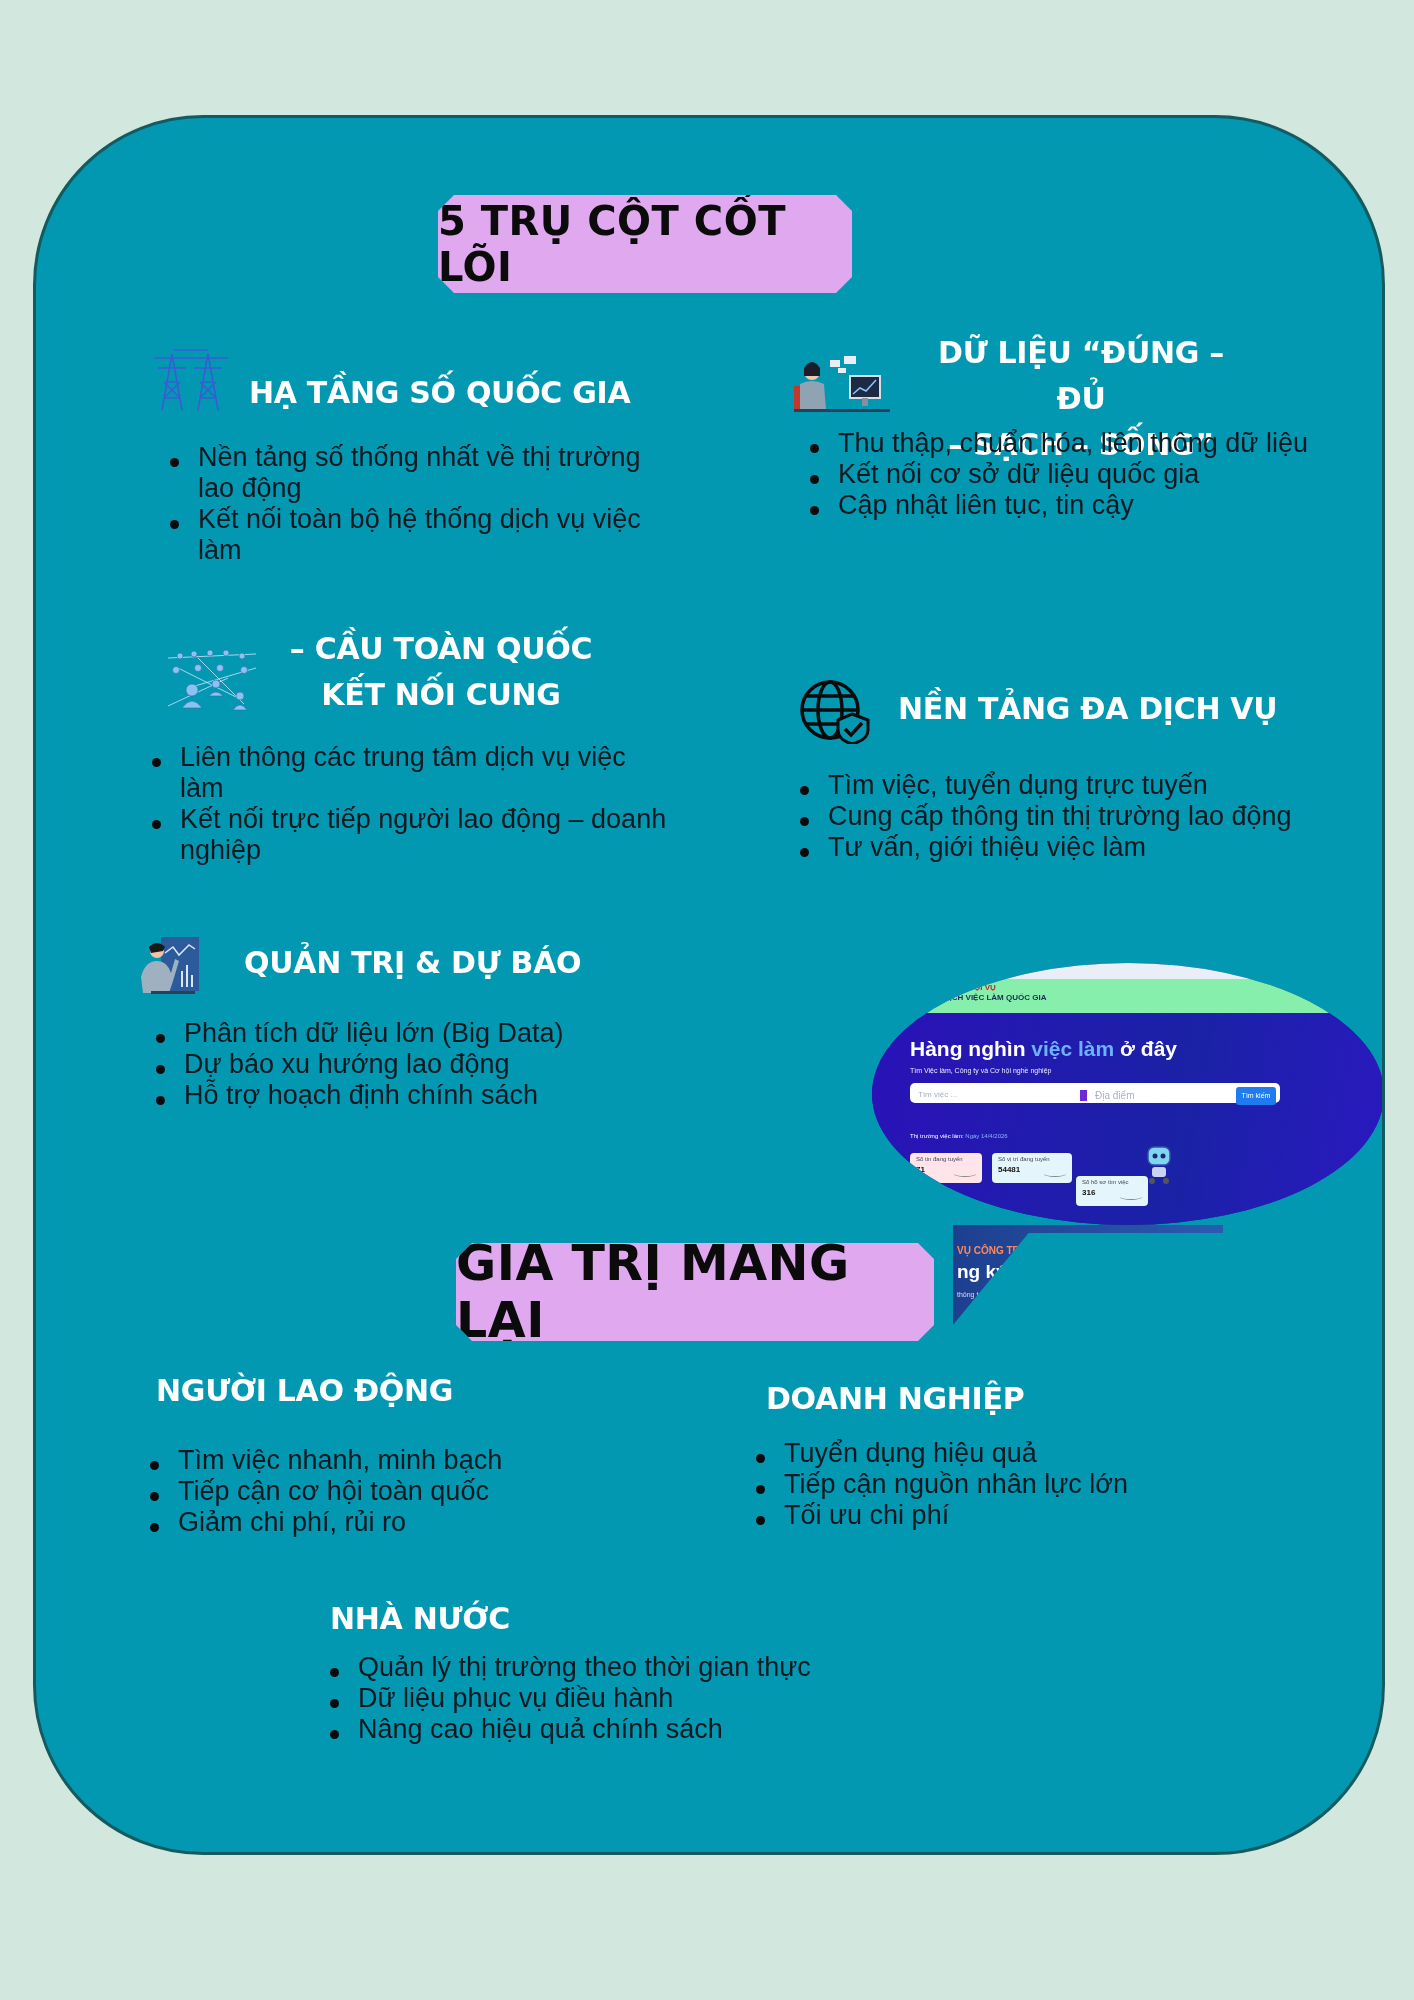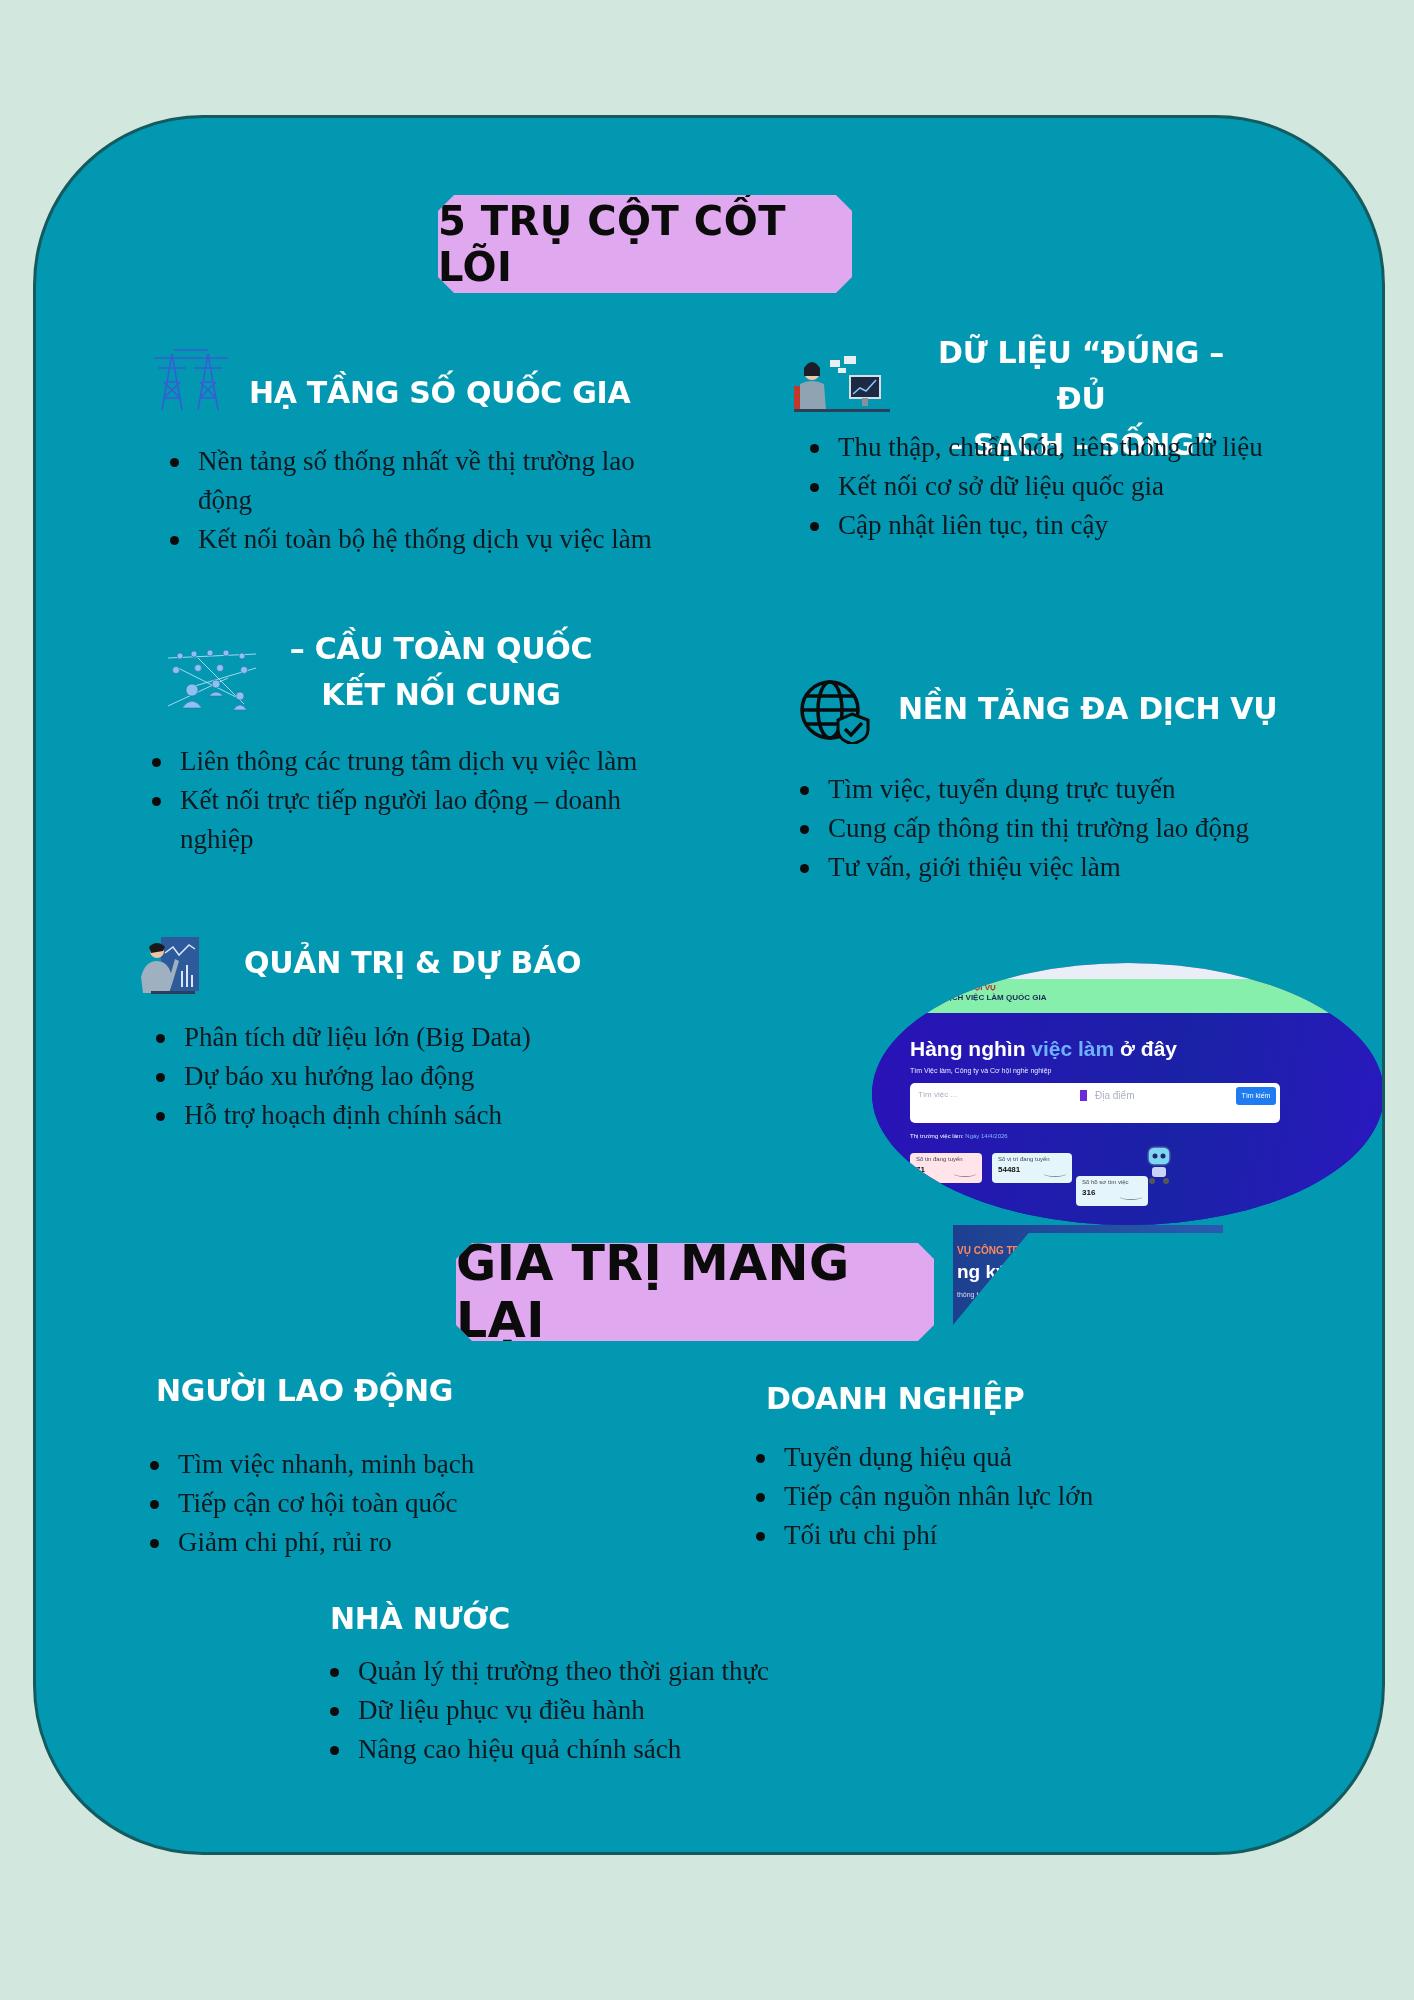--- a/index.html
+++ b/index.html
@@ -40,23 +40,23 @@
     font-weight: bold;
     font-size: 30px;
     line-height: 46px;
     letter-spacing: -0.3px;
   }
   .sec-title.center { text-align: center; }
   ul.bullets {
     position: absolute;
     list-style: none;
     color: #101820;
-    font-family: Liberation Serif, serif;
+    font-family: Liberation Sans, sans-serif;
     font-size: 27px;
-    line-height: 39px;
+    line-height: 31px;
   }
   ul.bullets li {
     position: relative;
     padding-left: 32px;
   }
   ul.bullets li::before {
     content: "";
     position: absolute;
     left: 4px; top: 16px;
     width: 9px; height: 9px;
@@ -76,21 +76,21 @@
   }
   .site-urlbar { position: absolute; left: 0; top: 0; width: 100%; height: 16px; background: #e9eef7; }
   .site-header { position: absolute; left: 0; top: 16px; width: 100%; height: 34px; background: #86efac; }
   .site-ministry { position: absolute; left: 82px; top: 4px; font-size: 8px; font-weight: bold; color: #c0262d; }
   .site-portal { position: absolute; left: 30px; top: 14px; font-size: 8px; font-weight: bold; color: #1a2a5a; }
   .site-hero { position: absolute; left: 0; top: 50px; width: 100%; height: 212px;
     background: linear-gradient(100deg, #2a12b8 0%, #1a22a6 60%, #2b18c0 100%); }
   .site-hero-title { position: absolute; left: 38px; top: 24px; font-size: 21px; font-weight: bold; color: #ffffff; white-space: nowrap; }
   .site-hero-title .hl { color: #6fb0ff; }
   .site-hero-sub { position: absolute; left: 38px; top: 54px; font-size: 7px; color: #e8ecff; }
-  .site-search { position: absolute; left: 38px; top: 70px; width: 370px; height: 40px; background: #fff; border-radius: 5px; padding-left: 32px; }
+  .site-search { position: absolute; left: 38px; top: 70px; width: 370px; height: 20px; background: #fff; border-radius: 5px; padding-left: 32px; }
   .site-search .q { position: absolute; left: 8px; top: 7px; font-size: 8px; color: #a9b0c0; }
   .site-search .loc { position: absolute; left: 170px; top: 7px; font-size: 10px; color: #a9b0c0; border-left: 7px solid #6d28d9; padding-left: 8px; }
   .site-search .btn { position: absolute; right: 4px; top: 4px; width: 40px; height: 18px; background: #1f7cf0; border-radius: 3px; color: #fff; font-size: 7px; text-align: center; line-height: 18px; }
   .site-market { position: absolute; left: 38px; top: 120px; font-size: 6px; color: #fff; white-space: nowrap; }
   .site-market .d { color: #8ab4ff; }
   .site-stat { position: absolute; top: 140px; height: 30px; width: 72px; border-radius: 4px; padding: 3px 6px; }
   .site-stat .lbl { font-size: 6px; color: #445; display: block; }
   .site-stat .val { font-size: 8px; font-weight: bold; color: #111; display: block; margin-top: 3px; }
   .site-stat .spark { position: absolute; right: 6px; bottom: 6px; width: 22px; height: 6px; border-bottom: 1px solid #888; border-radius: 0 0 50% 50%; }
   .robot { position: absolute; left: 272px; top: 132px; width: 30px; height: 40px; }

